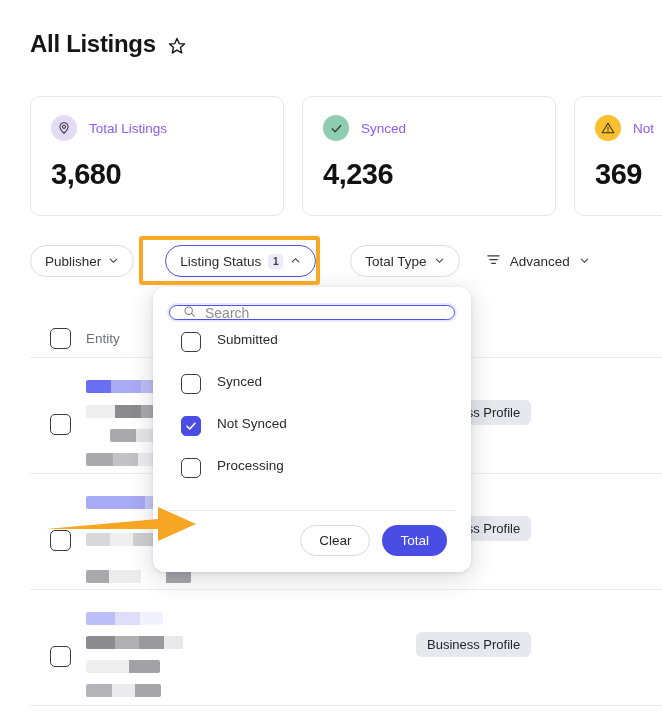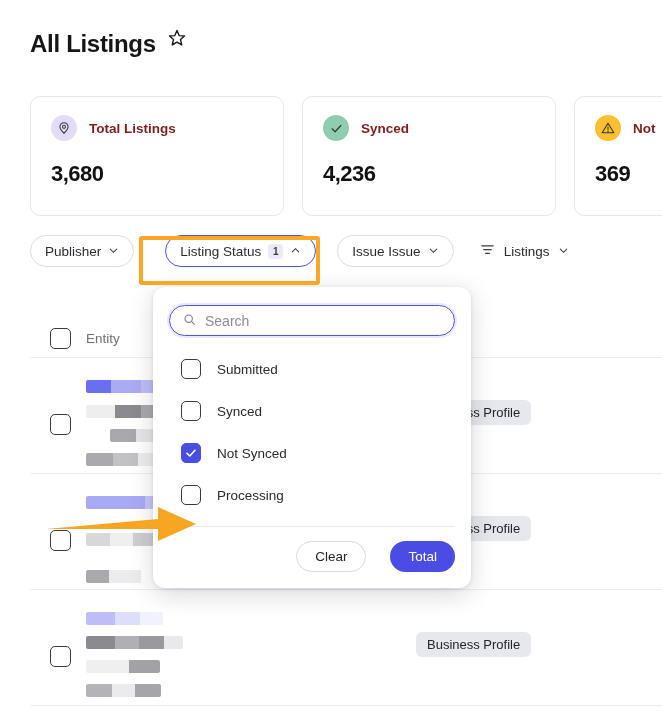--- a/index.html
+++ b/index.html
@@ -8,21 +8,21 @@
     background: #ffffff;
     font-family: "Liberation Sans", sans-serif;
     color: #1a1a1a;
     overflow: hidden;
   }
   .page { position: relative; width: 662px; height: 713px; background:#fff; }
 
   
   .page-title-row {
     position: absolute; left: 30px; top: 28px;
-    display: flex; align-items: flex-start; gap: 11px;
+    display: flex; align-items: flex-end; gap: 11px;
   }
   .page-title {
     font-size: 24px; font-weight: bold; letter-spacing: -0.3px;
     color: #16161a; line-height: 32px;
   }
   .star-icon { display: block; }
 
   
   .stats { position: absolute; left: 30px; top: 96px; display: flex; gap: 18px; }
   .stat-card {
@@ -30,28 +30,28 @@
     border: 1px solid #e6e6eb; border-radius: 10px;
     background: #fff; padding: 18px 20px;
     flex: 0 0 auto;
   }
   .stat-head { display: flex; align-items: center; gap: 12px; }
   .stat-badge {
     width: 26px; height: 26px; border-radius: 50%;
     display: flex; align-items: center; justify-content: center;
     flex: 0 0 auto;
   }
-  .stat-label { font-size: 13.5px; font-weight: bold; color: #7f1d1d; white-space: nowrap; }
+  .stat-label { font-size: 13.5px; font-weight: normal; color: #8b5cf6; white-space: nowrap; }
   .stat-value {
-    margin-top: 16px; font-size: 22px; font-weight: bold;
+    margin-top: 16px; font-size: 29px; font-weight: bold;
     color: #121214; letter-spacing: -0.5px; line-height: 34px;
   }
 
   
-  .filter-bar { position: absolute; left: 30px; top: 235px; display: flex; align-items: center; }
+  .filter-bar { position: absolute; left: 30px; top: 245px; display: flex; align-items: center; }
   .chip {
     height: 32px; border: 1px solid #dcdce3; border-radius: 16px;
     background: #fff; display: inline-flex; align-items: center; gap: 7px;
     padding: 0 14px; font-size: 13.5px; color: #2b2b30; cursor: pointer;
   }
   .chip.active { border: 1.5px solid #4f52e8; }
   .chip-count {
     background: #ebeaf6; color: #3a3a44; font-size: 10px; font-weight: bold;
     border-radius: 4px; min-width: 15px; height: 15px;
     display: inline-flex; align-items: center; justify-content: center; padding: 0 4px;
@@ -90,46 +90,46 @@
   
   .dropdown {
     position: absolute; left: 153px; top: 287px;
     width: 318px; background: #fff;
     border-radius: 12px;
     box-shadow: 0 6px 26px rgba(20,20,40,.16), 0 1px 4px rgba(20,20,40,.10);
     z-index: 30; padding: 18px 0 0 0;
   }
   .search-wrap { padding: 0 16px; }
   .search-box {
-    height: 31px; border: 1.8px solid #4f52e8; border-radius: 16px;
+    height: 15px; border: 1.8px solid #4f52e8; border-radius: 16px;
     display: flex; align-items: center; gap: 9px; padding: 0 13px;
     box-shadow: 0 0 0 2px rgba(79,82,232,.13);
   }
   .search-input {
     border: 0; outline: 0; font-size: 14px; color: #2b2b30;
     font-family: "Liberation Sans", sans-serif; width: 100%; background: transparent;
   }
   .search-input::placeholder { color: #8d8d97; }
   .opt-list { margin-top: 12px; padding: 0 16px 0 16px; }
   .opt {
-    height: 42px; display: flex; align-items: center; gap: 16px;
+    height: 42px; display: flex; align-items: flex-start; gap: 16px;
     padding: 0 12px; border-radius: 8px; cursor: pointer;
   }
   .opt.hover { background: #f1f1f3; }
   .opt-label { font-size: 13.5px; color: #2a2a30; }
   .cb-sm {
     width: 20px; height: 20px; border: 1.6px solid #3a3a41;
     border-radius: 5px; background: #fff; flex: 0 0 auto;
     display: flex; align-items: center; justify-content: center;
   }
   .cb-sm.checked { background: #4a4de4; border-color: #4a4de4; }
   .footer-sep { height: 1px; background: #e8e8ed; margin: 10px 16px 0 16px; }
   .dd-footer {
-    display: flex; justify-content: flex-end; align-items: center; gap: 24px;
-    padding: 14px 16px 16px 16px;
+    display: flex; justify-content: flex-end; align-items: center; gap: 12px;
+    padding: 14px 24px 16px 16px;
   }
   .btn-clear {
     height: 31px; padding: 0 18px; border-radius: 16px;
     border: 1px solid #d8d8e0; background: #fff;
     font-size: 13.5px; color: #26262c; cursor: pointer;
     font-family: "Liberation Sans", sans-serif;
   }
   .btn-apply {
     height: 31px; padding: 0 18px; border-radius: 16px; border: 0;
     background: #4a4de4; color: #fff; font-size: 13.5px; cursor: pointer;
@@ -198,48 +198,48 @@
   <div class="filter-bar">
     <div class="chip" style="margin-right:31px">
       <span>Publisher</span>
       <span>
         <svg width="11" height="11" viewBox="0 0 24 24" fill="none" stroke="#3a3a41" stroke-width="2.2" stroke-linecap="round">
             <polyline points="5,9 12,16 19,9"></polyline>
           </svg>
       </span>
     </div>
 
-    <div class="chip active" style="margin-right:21px">
+    <div class="chip active" style="margin-right:34px">
       <span>Listing Status</span>
       <span class="chip-count">1</span>
       <span>
         <svg width="11" height="11" viewBox="0 0 24 24" fill="none" stroke="#3a3a41" stroke-width="2.2" stroke-linecap="round">
             <polyline points="5,15 12,8 19,15"></polyline>
           </svg>
       </span>
     </div>
 
     <div class="chip">
-      <span>Issue Issue</span>
+      <span>Total Type</span>
       <span>
         <svg width="11" height="11" viewBox="0 0 24 24" fill="none" stroke="#3a3a41" stroke-width="2.2" stroke-linecap="round">
             <polyline points="5,9 12,16 19,9"></polyline>
           </svg>
       </span>
     </div>
 
     <div class="adv">
       <span>
         <svg width="15" height="15" viewBox="0 0 24 24" stroke="#3a3a41" stroke-width="2" stroke-linecap="round">
           <line x1="3" y1="6" x2="21" y2="6"></line>
             <line x1="6" y1="12" x2="18" y2="12"></line>
             <line x1="9" y1="18" x2="15" y2="18"></line>
           </svg>
       </span>
-      <span>Listings</span>
+      <span>Advanced</span>
       <span>
         <svg width="11" height="11" viewBox="0 0 24 24" fill="none" stroke="#3a3a41" stroke-width="2.2" stroke-linecap="round">
             <polyline points="5,9 12,16 19,9"></polyline>
           </svg>
       </span>
     </div>
   </div>
 
   <div class="table">
 

